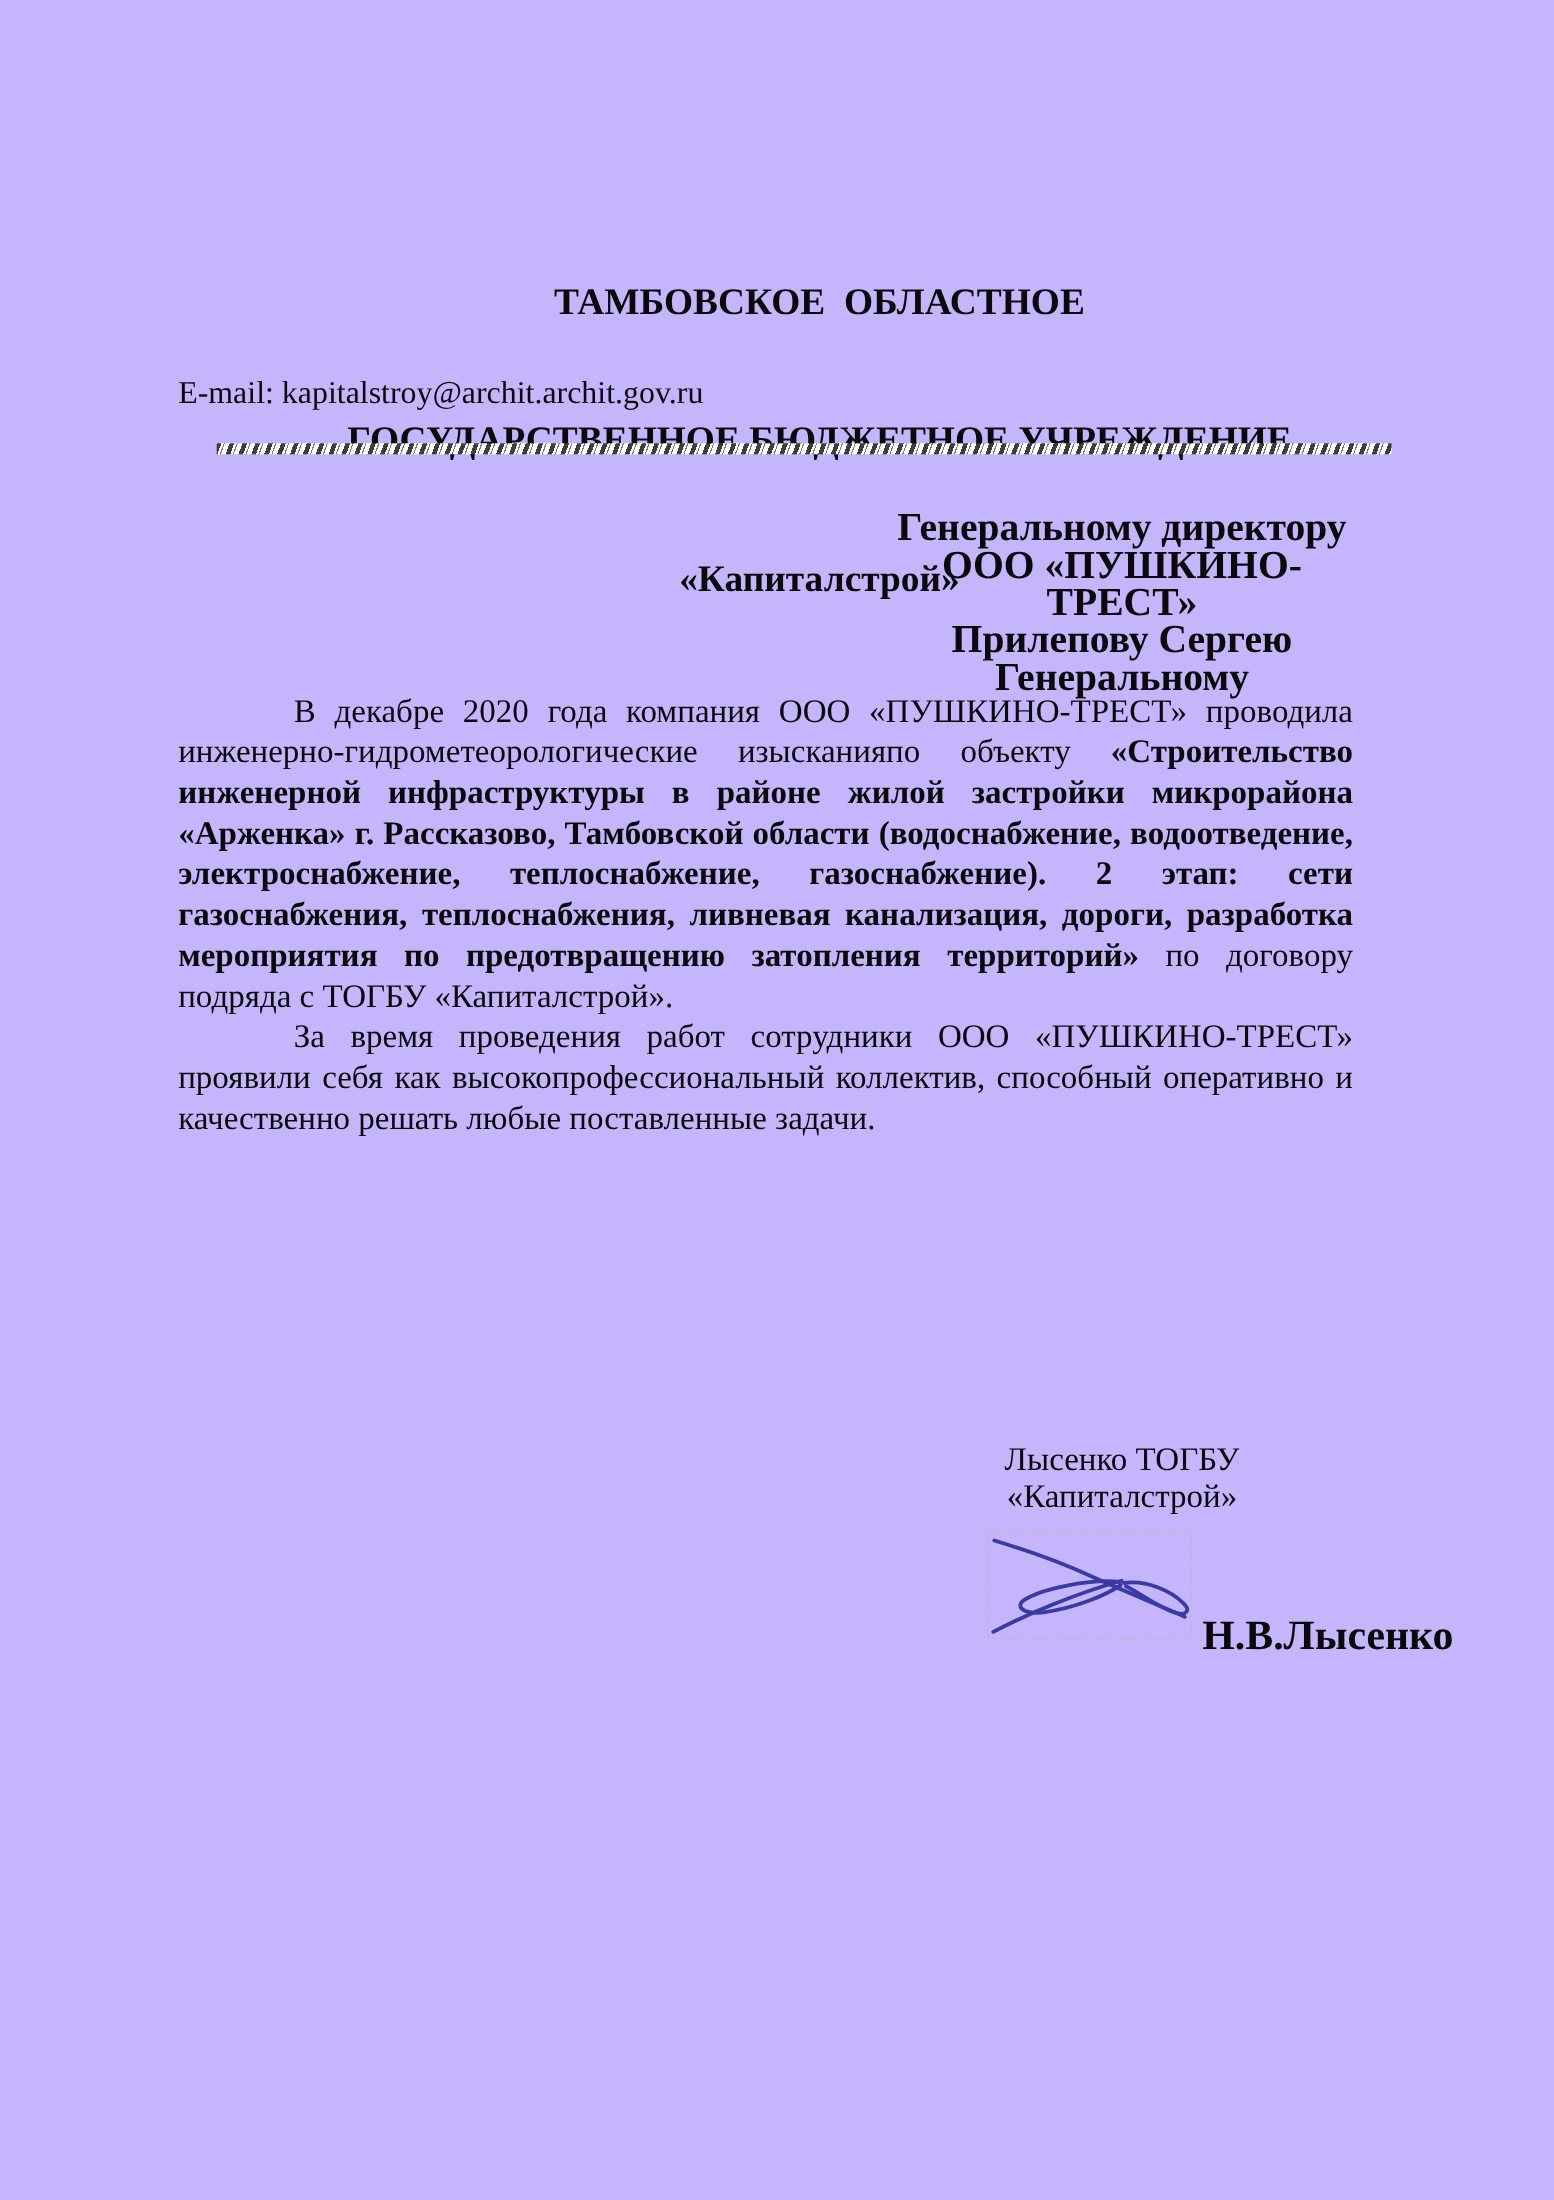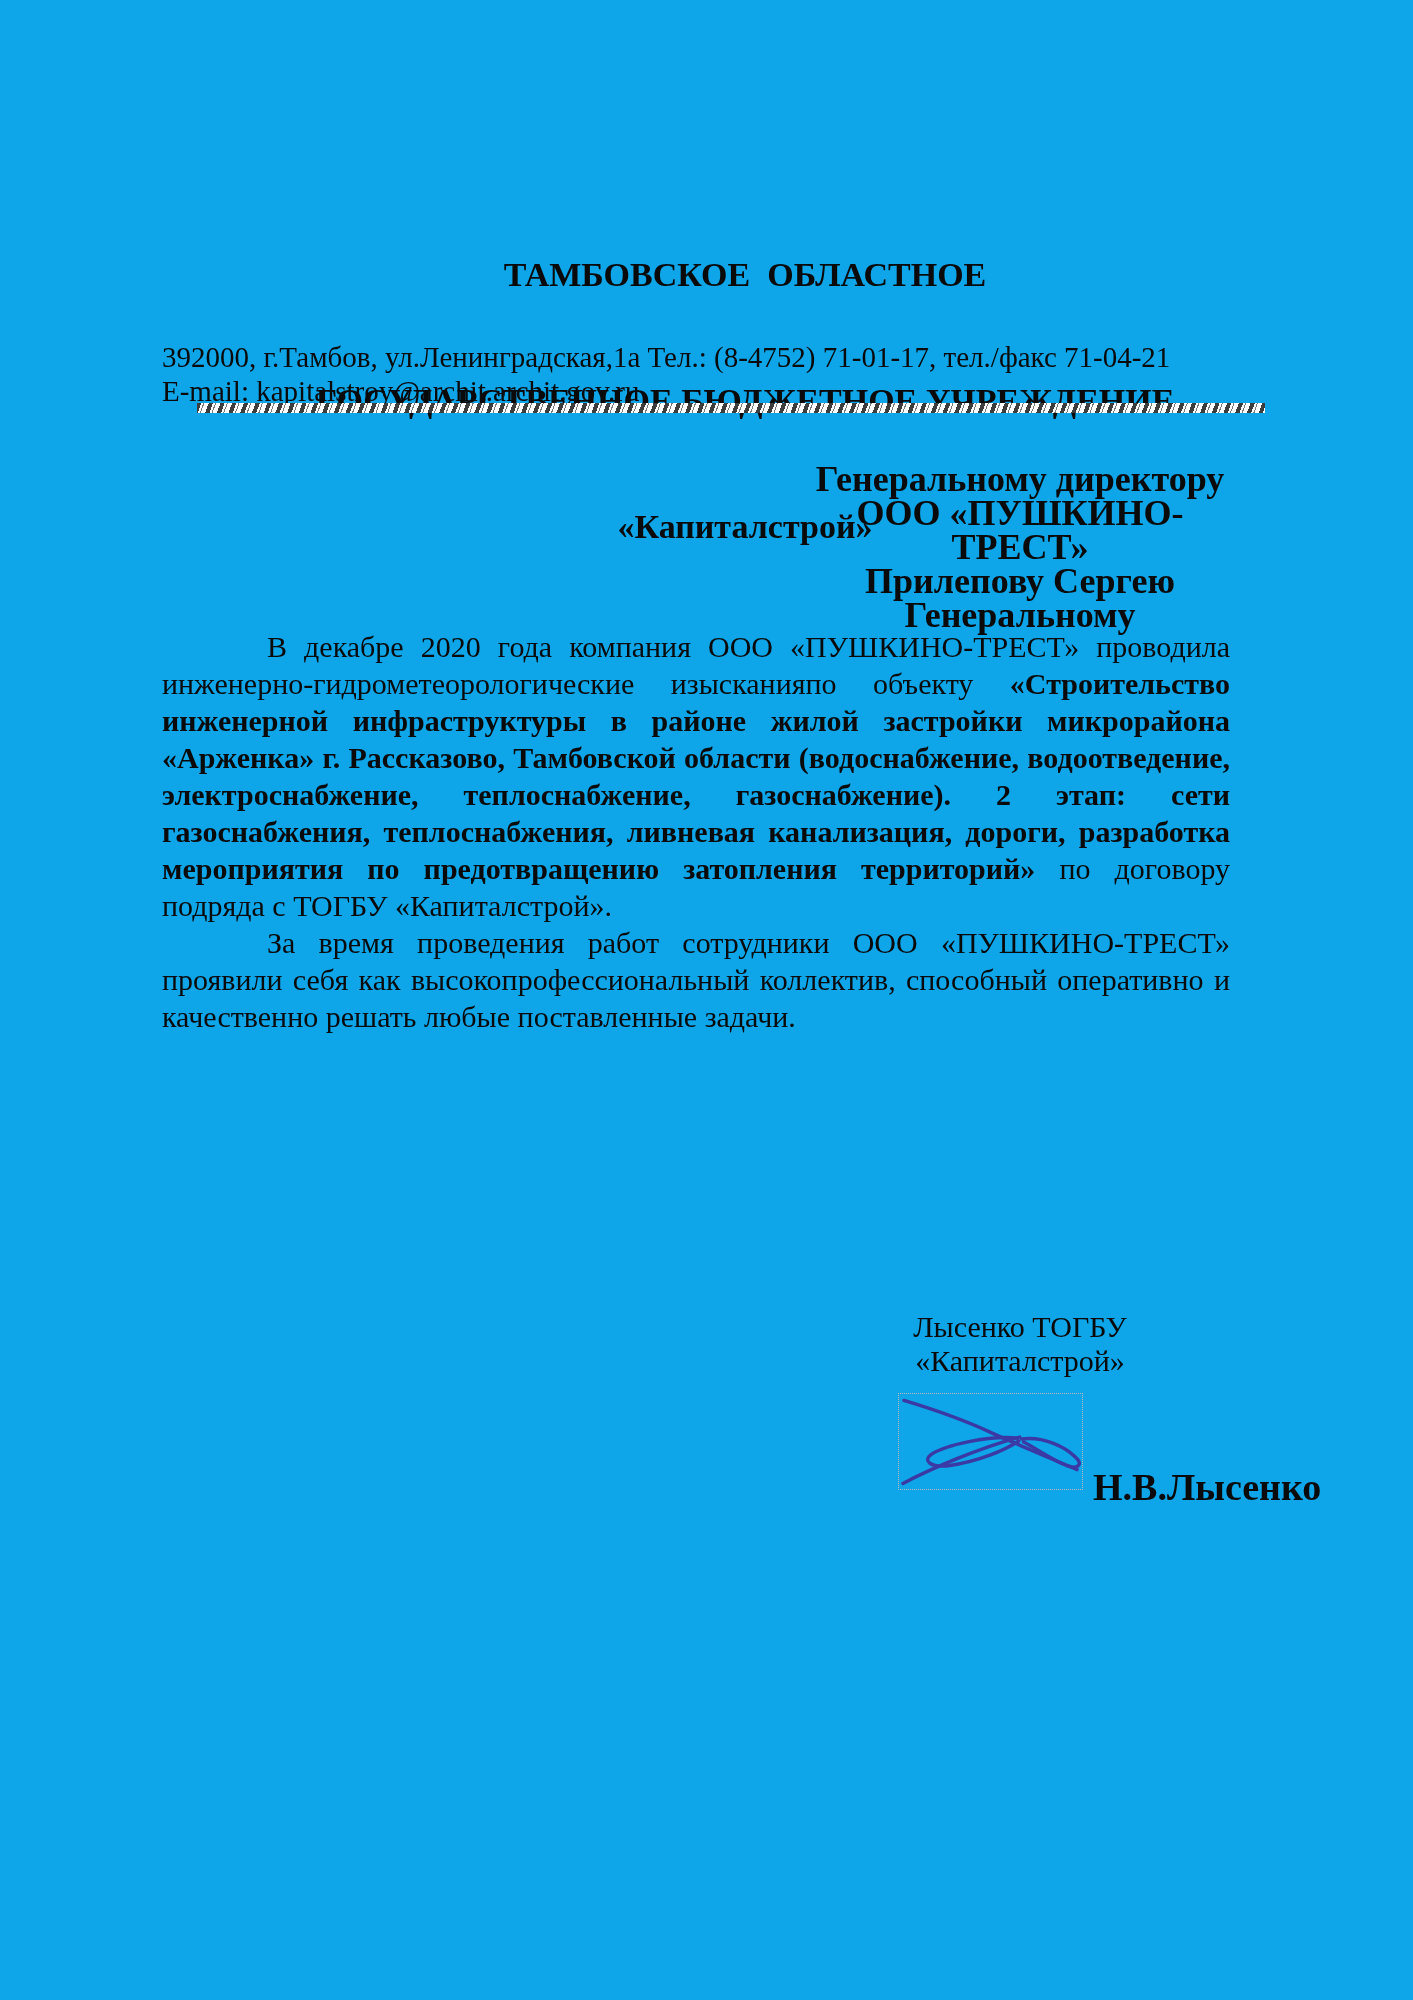--- a/index.html
+++ b/index.html
@@ -5,21 +5,21 @@
   html, body {
     margin: 0;
     padding: 0;
     background: #e9e9e9;
   }
   .page {
     position: relative;
     width: 1413px;
     height: 2000px;
     margin: 0 auto;
-    background: #0ea5e9;
+    background: #c4b5fd;
     font-family: "Liberation Serif", "DejaVu Serif", serif;
     color: #0a0a0a;
     overflow: hidden;
   }
   
   .org-header {
     position: absolute;
     top: 170px;
     left: 190px;
     width: 1110px;
@@ -119,21 +119,20 @@
 
 <div class="page">
 
   <div class="org-header">
     <div>ТАМБОВСКОЕ  ОБЛАСТНОЕ</div>
     <div>ГОСУДАРСТВЕННОЕ БЮДЖЕТНОЕ УЧРЕЖДЕНИЕ</div>
     <div>«Капиталстрой»</div>
   </div>
 
   <div class="contact">
-    <div>392000, г.Тамбов, ул.Ленинградская,1а Тел.: (8-4752) 71-01-17, тел./факс 71-04-21</div>
     <div>E-mail: kapitalstroy@archit.archit.gov.ru</div>
   </div>
 
   <div class="hatch-divider"></div>
 
   <div class="recipient">
     <div>Генеральному директору</div>
     <div>ООО «ПУШКИНО-ТРЕСТ»</div>
     <div>Прилепову Сергею Генеральному</div>
   </div>

